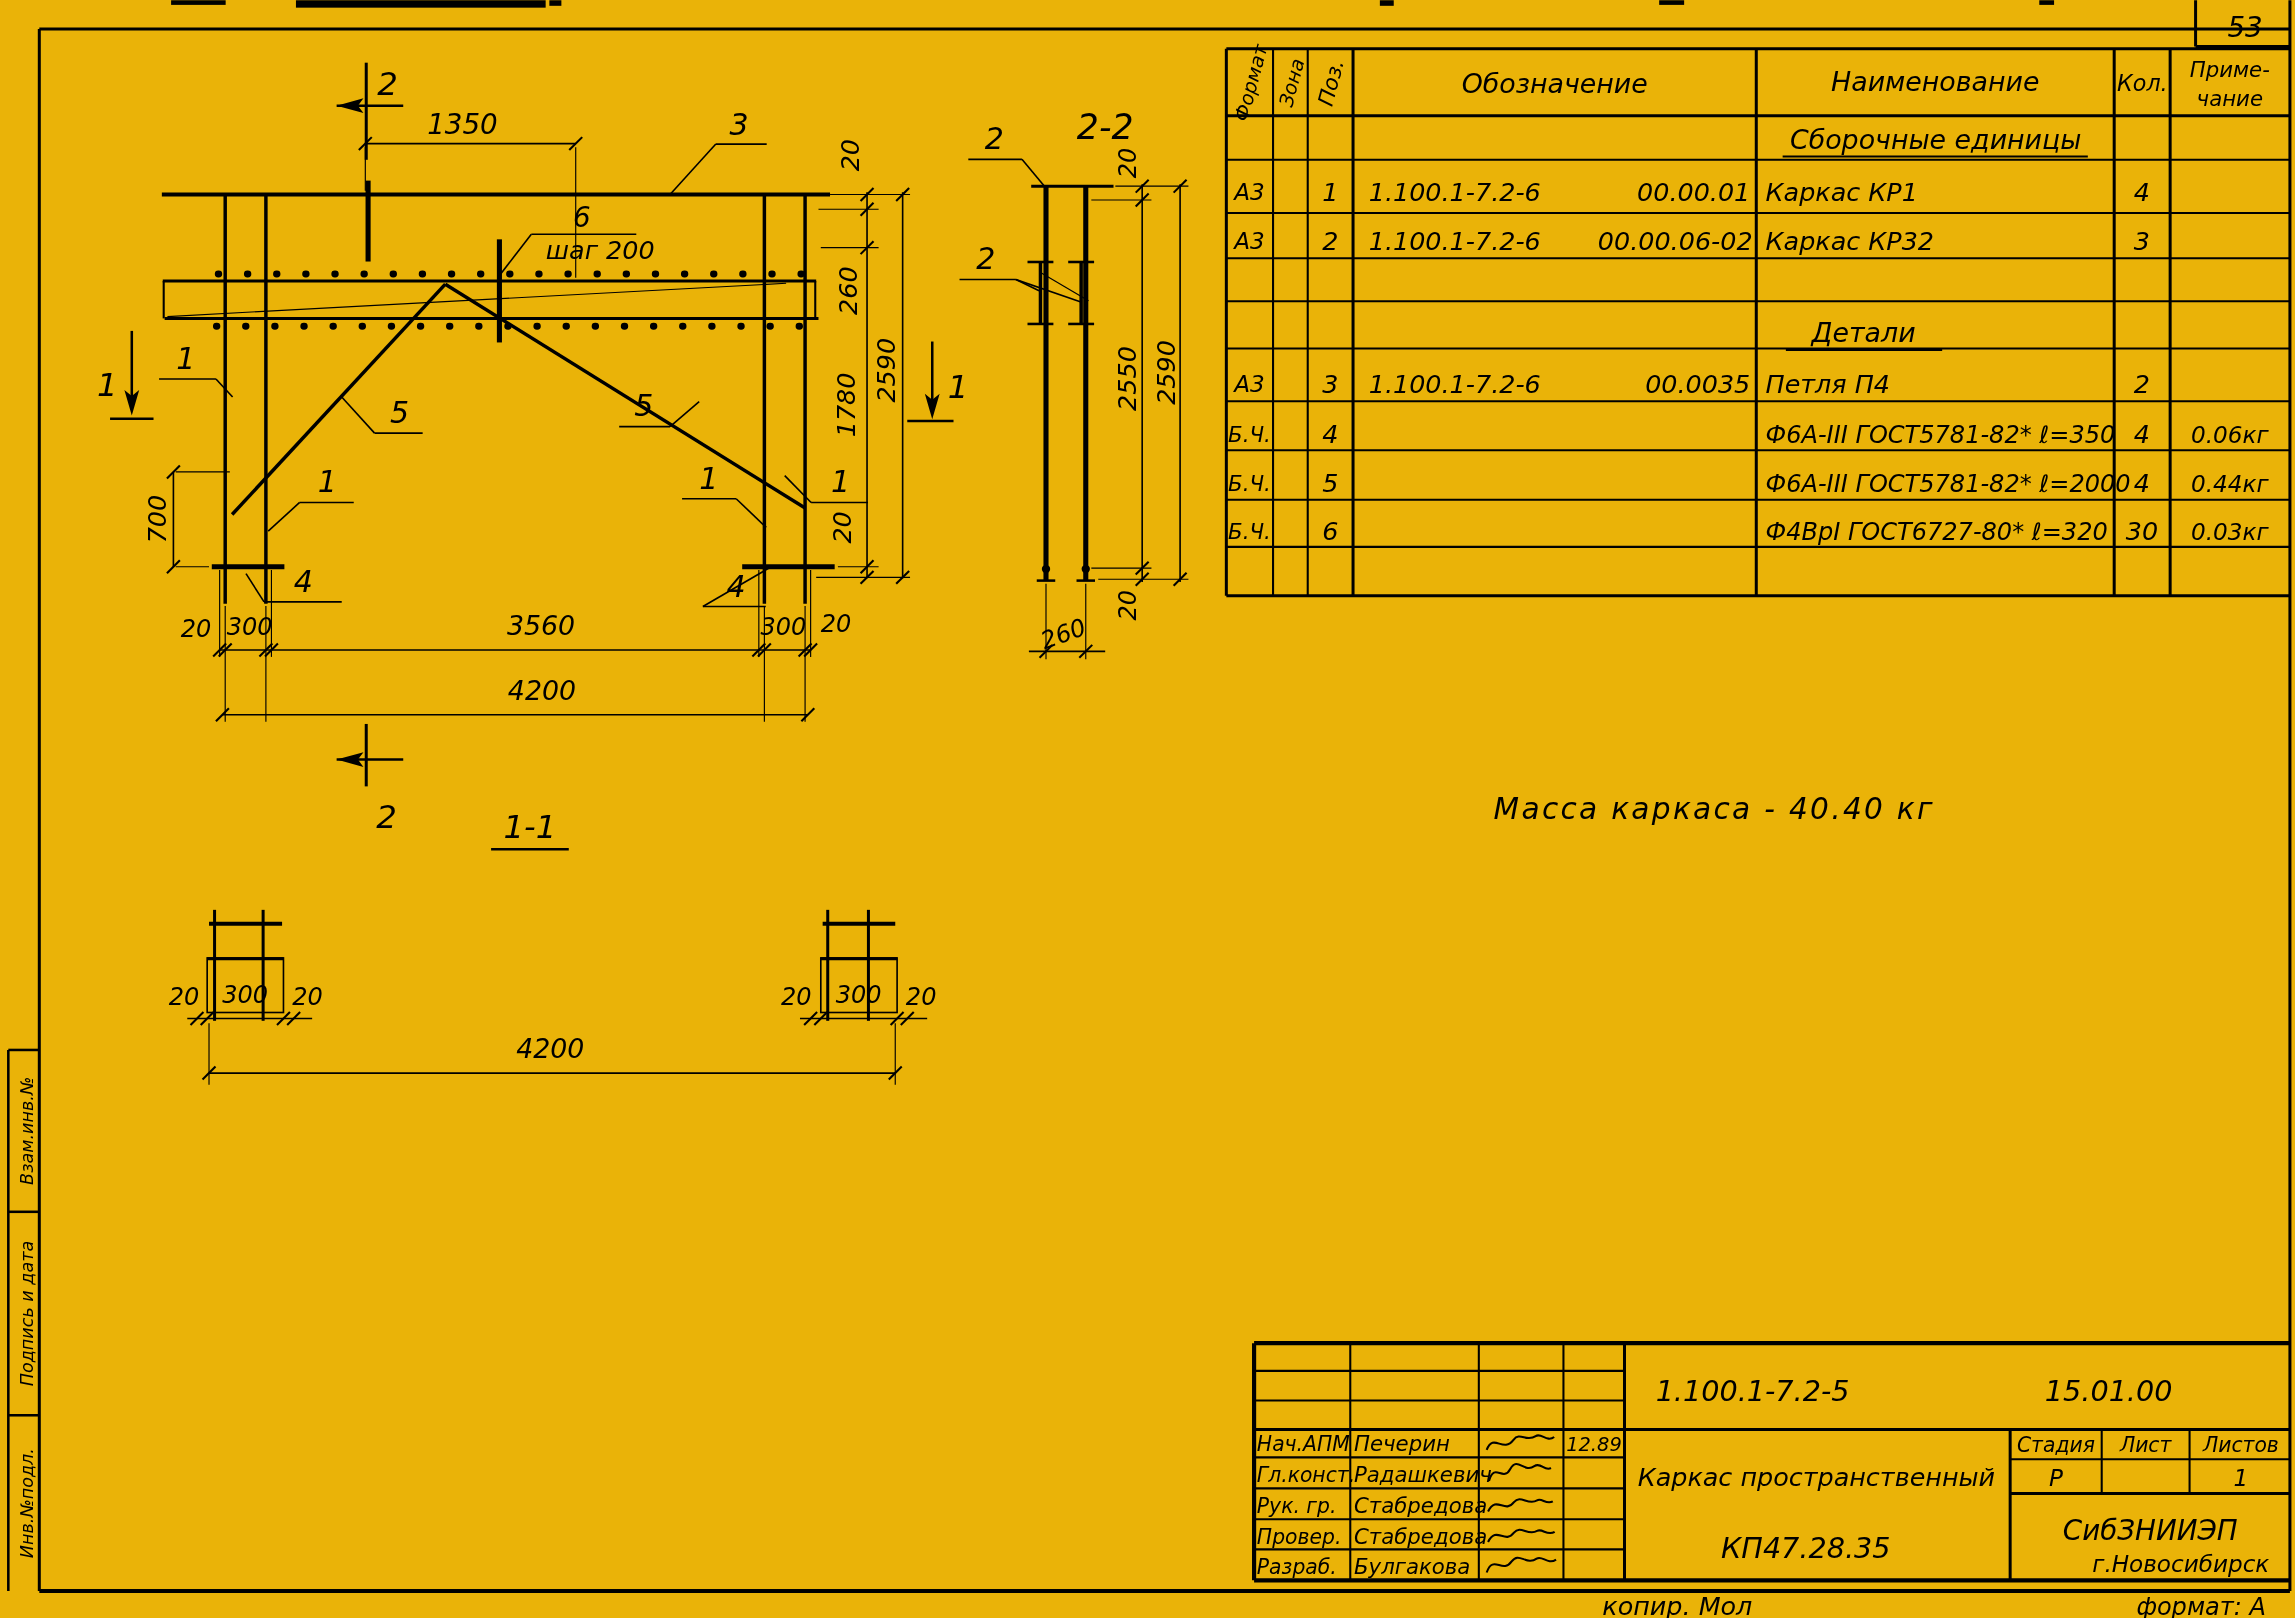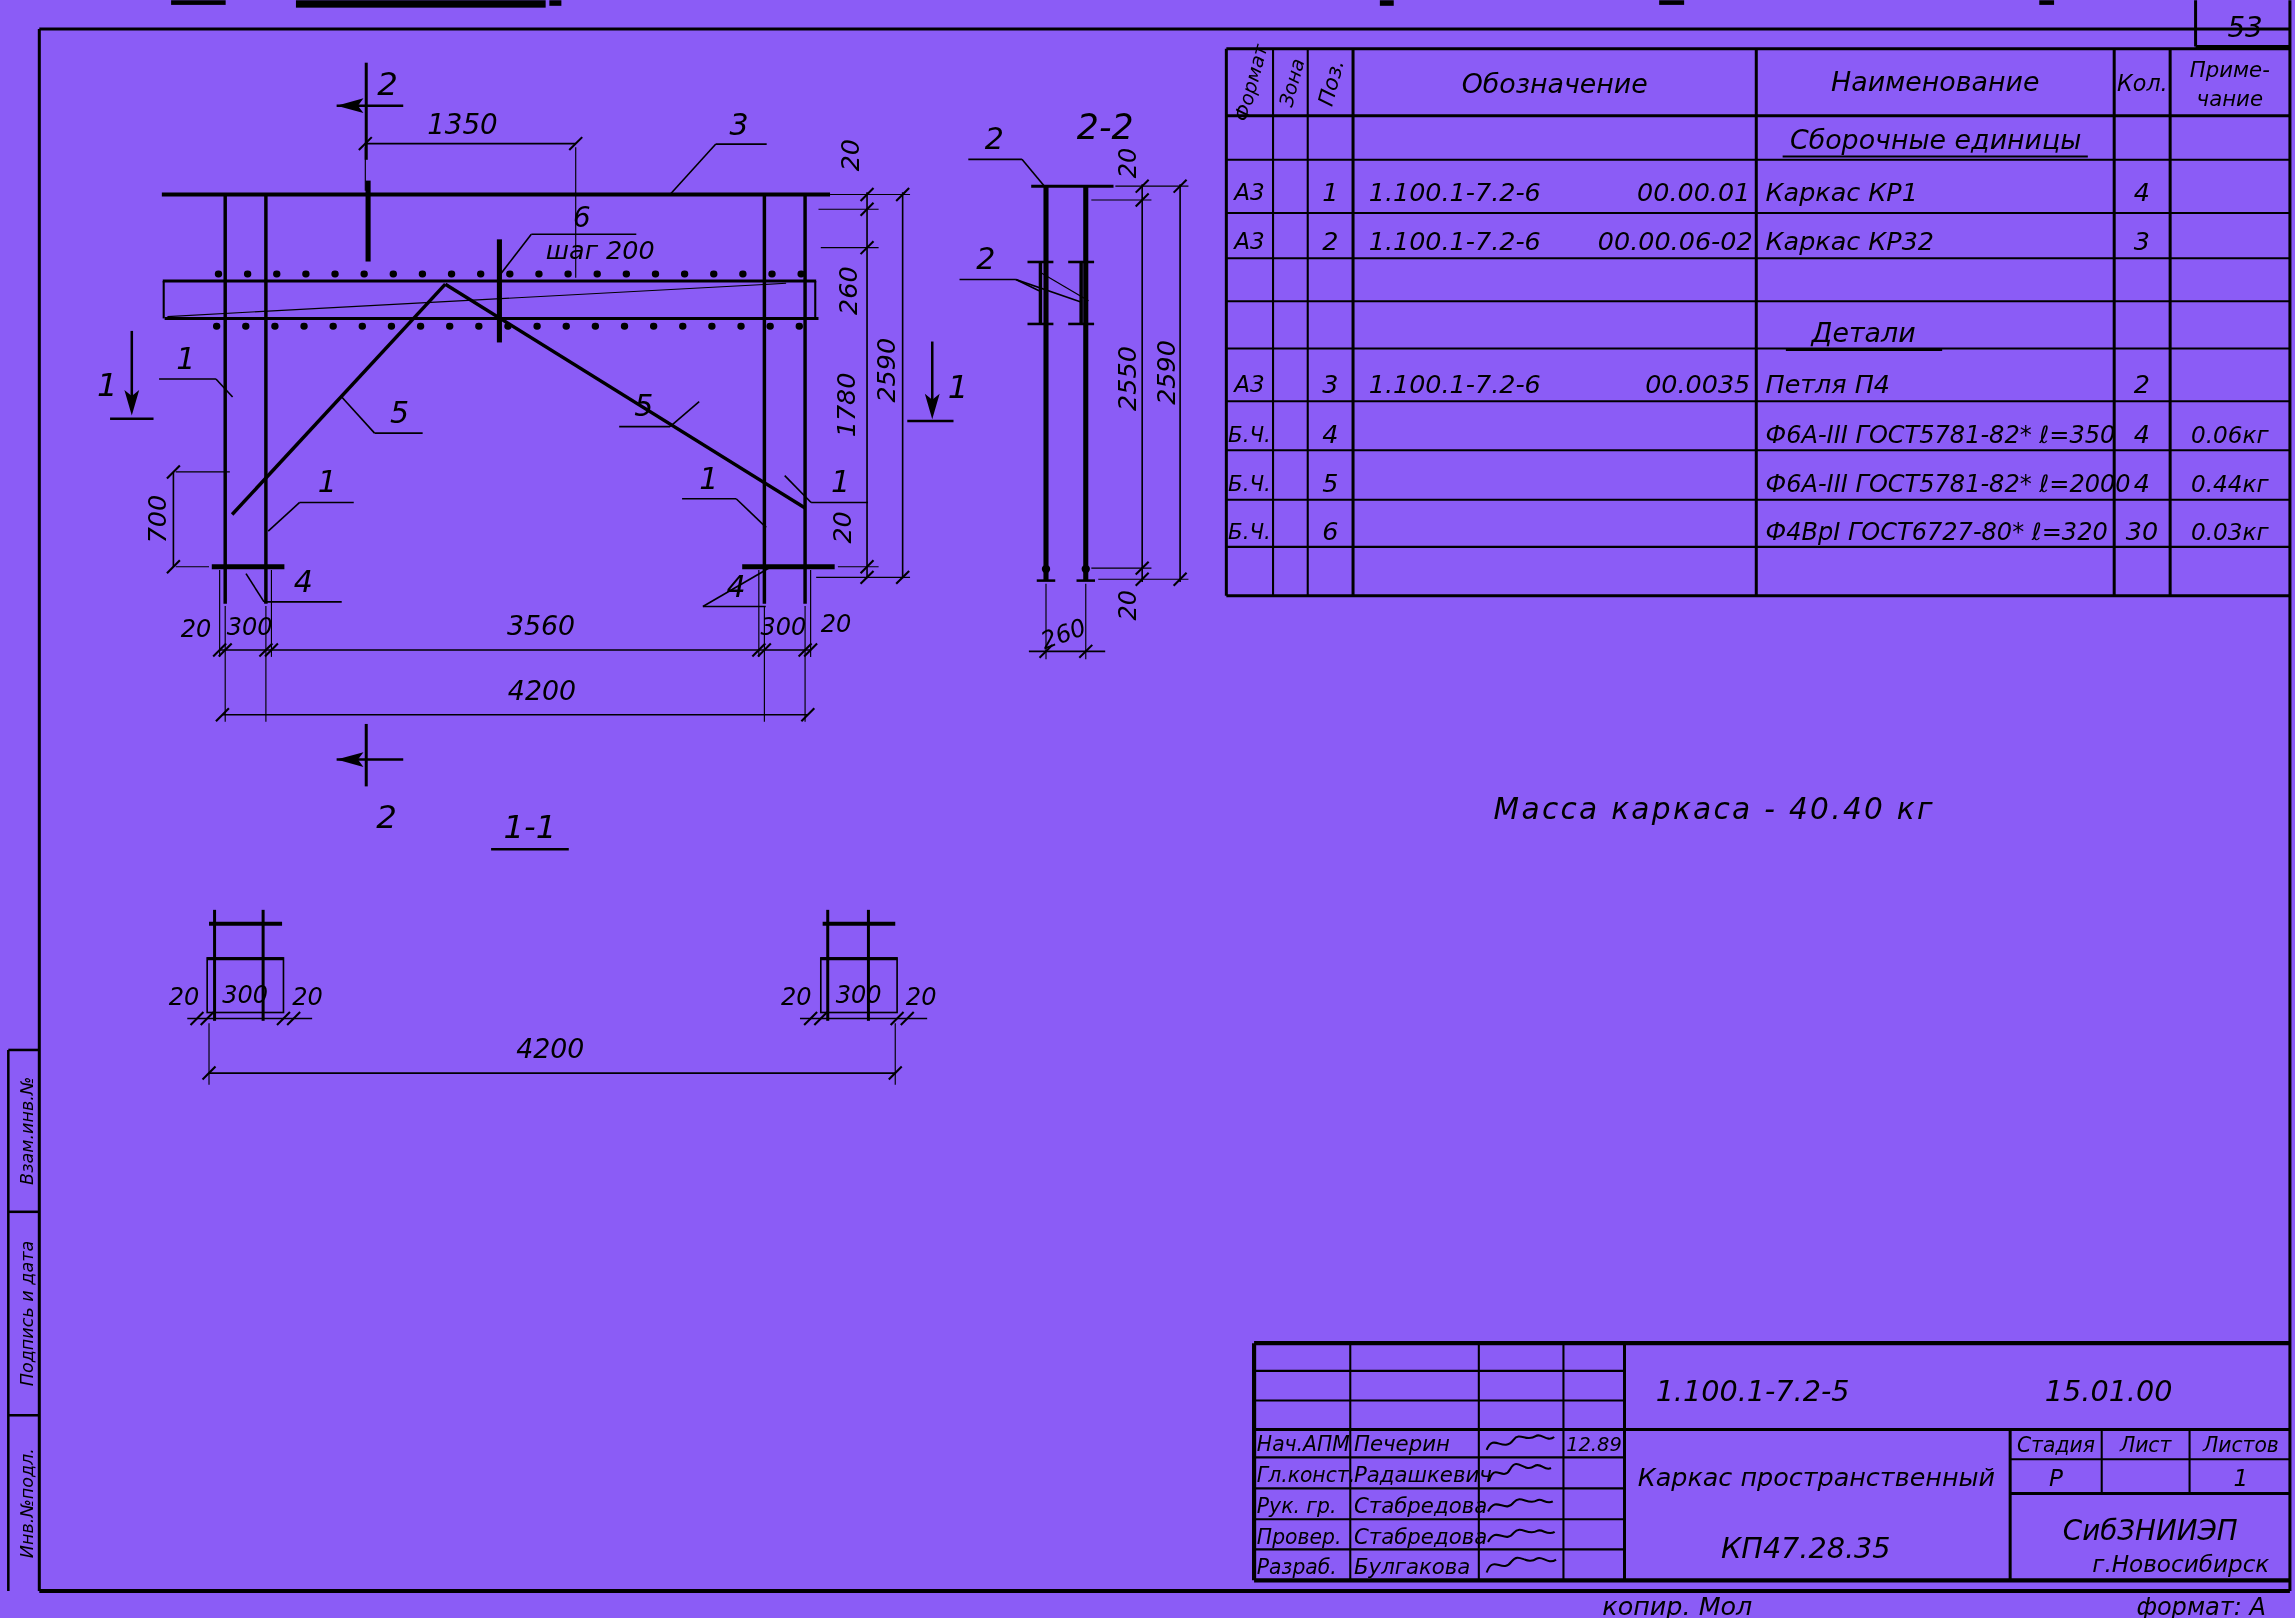--- a/index.html
+++ b/index.html
@@ -1,16 +1,16 @@
 <!DOCTYPE html>
 <html style="font-size:7.4px"><head>
 <meta charset="utf-8">
 <style>
   html,body{margin:0;padding:0;background:#e8e8e4;}
-  .sheet{position:relative;width:2295px;height:1619px;background:#8b5cf6;overflow:hidden;}
+  .sheet{position:relative;width:2295px;height:1619px;background:#eab308;overflow:hidden;}
   svg{position:absolute;left:0;top:0;}
   .k{stroke:#000;fill:none;stroke-linecap:butt;}
   .w2{stroke-width:2.5;} .w3{stroke-width:3.5;} .w4{stroke-width:4.5;}
   .w5{stroke-width:5.5;} .w6{stroke-width:6.5;} .w7{stroke-width:7.5;}
   .w8{stroke-width:9;}  .w9{stroke-width:11;}
   .dots{stroke:#000;stroke-width:15;stroke-dasharray:1 62;stroke-linecap:round;fill:none;}
   text{font-family:"DejaVu Sans",sans-serif;font-style:italic;fill:#000;}
   .mid{text-anchor:middle;} .st{text-anchor:start;} .en{text-anchor:end;}
   .t38{font-size:38px;} .t42{font-size:42px;} .t44{font-size:44px;} .t46{font-size:46px;}
   .t48{font-size:48px;} .t50{font-size:50px;} .t52{font-size:52px;} .t55{font-size:55px;}

